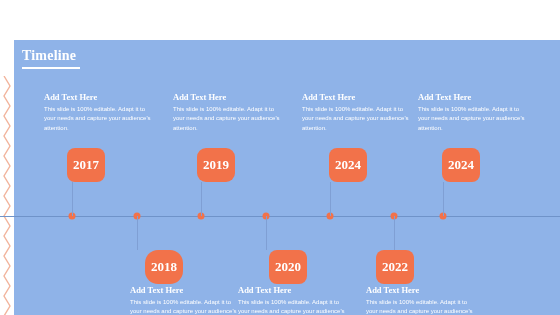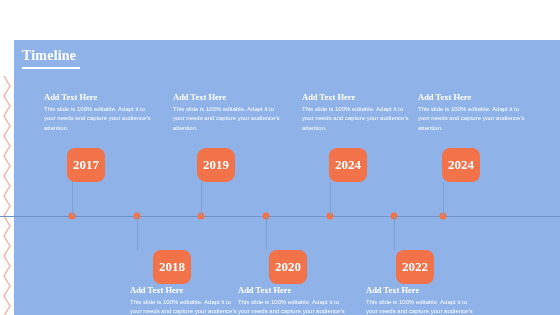--- a/index.html
+++ b/index.html
@@ -147,21 +147,21 @@
   <div class="node-dot" style="left:72px; top:176px;"></div>
   <div class="connector" style="left:72px; top:142px; height:34px;"></div>
   <div class="year-box" style="left:86px; top:108px;">2017</div>
   <div class="txt-block" style="left:100px; top:52px;">
     <div class="txt-head">Add Text Here</div>
     <div class="txt-body">This slide is 100% editable. Adapt it to your needs and capture your audience's attention.</div>
   </div>
 
   <div class="node-dot" style="left:137px; top:176px;"></div>
   <div class="connector" style="left:137px; top:176px; height:34px;"></div>
-  <div class="year-box" style="left:172px; top:210px;">2018</div>
+  <div class="year-box" style="left:164px; top:210px;border-radius:13px;">2018</div>
   <div class="txt-block" style="left:186px; top:245px;">
     <div class="txt-head">Add Text Here</div>
     <div class="txt-body">This slide is 100% editable. Adapt it to your needs and capture your audience's attention.</div>
   </div>
 
   <div class="node-dot" style="left:201px; top:176px;"></div>
   <div class="connector" style="left:201px; top:142px; height:34px;"></div>
   <div class="year-box" style="left:216px; top:108px;border-radius:9px;">2019</div>
   <div class="txt-block" style="left:229px; top:52px;">
     <div class="txt-head">Add Text Here</div>
@@ -179,21 +179,21 @@
   <div class="node-dot" style="left:330px; top:176px;"></div>
   <div class="connector" style="left:330px; top:142px; height:34px;"></div>
   <div class="year-box" style="left:348px; top:108px;">2024</div>
   <div class="txt-block" style="left:358px; top:52px;">
     <div class="txt-head">Add Text Here</div>
     <div class="txt-body">This slide is 100% editable. Adapt it to your needs and capture your audience's attention.</div>
   </div>
 
   <div class="node-dot" style="left:394px; top:176px;"></div>
   <div class="connector" style="left:394px; top:176px; height:34px;"></div>
-  <div class="year-box" style="left:415px; top:210px;text-align:right;">2022</div>
+  <div class="year-box" style="left:395px; top:210px;text-align:right;">2022</div>
   <div class="txt-block" style="left:422px; top:245px;">
     <div class="txt-head">Add Text Here</div>
     <div class="txt-body">This slide is 100% editable. Adapt it to your needs and capture your audience's attention.</div>
   </div>
 
   <div class="node-dot" style="left:443px; top:176px;"></div>
   <div class="connector" style="left:443px; top:142px; height:34px;"></div>
   <div class="year-box" style="left:461px; top:108px;">2024</div>
   <div class="txt-block" style="left:474px; top:52px;">
     <div class="txt-head">Add Text Here</div>

